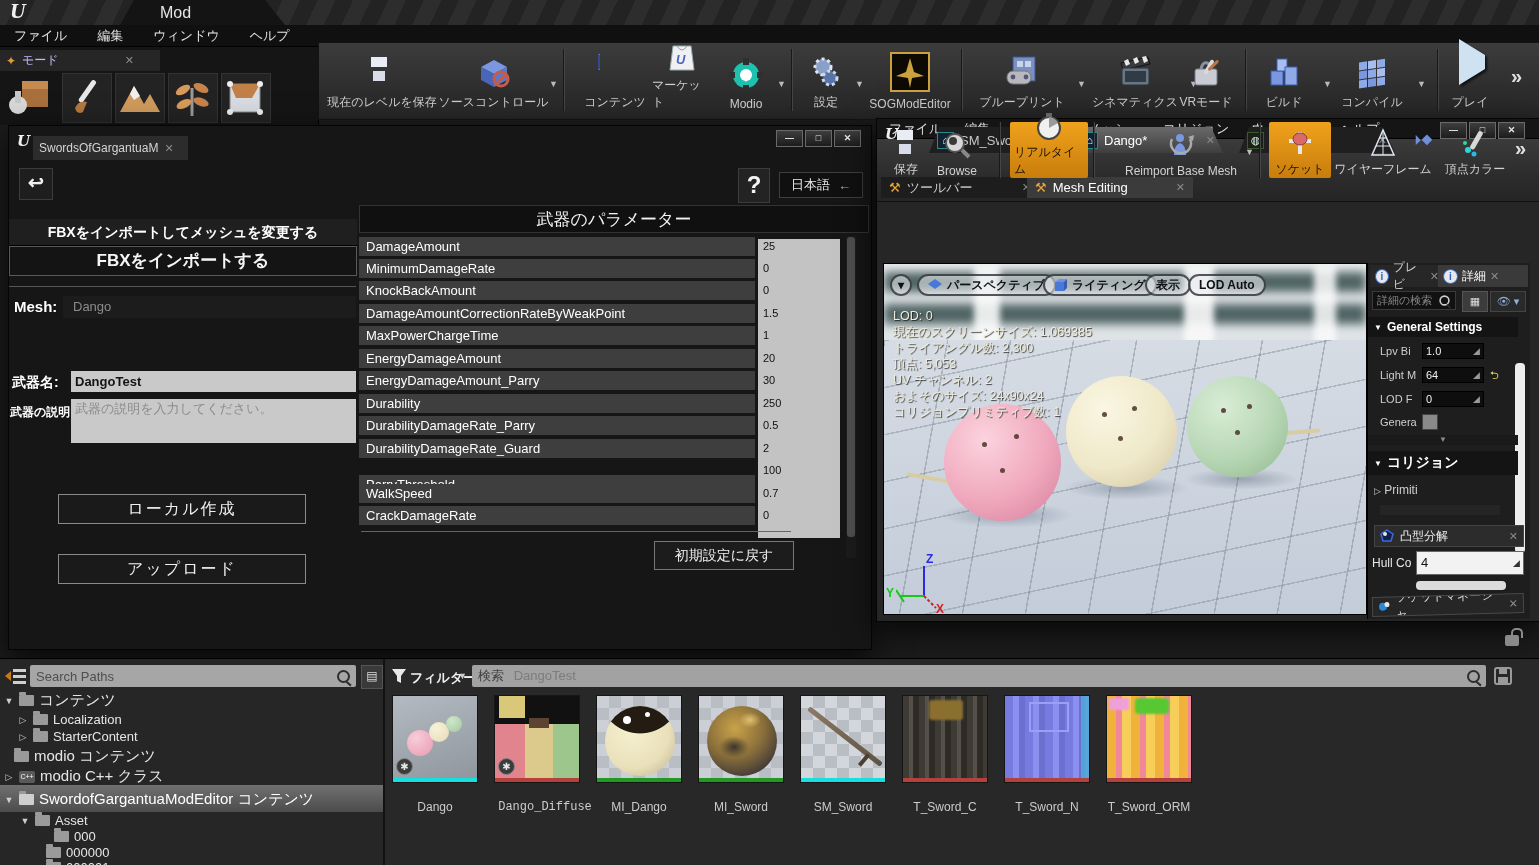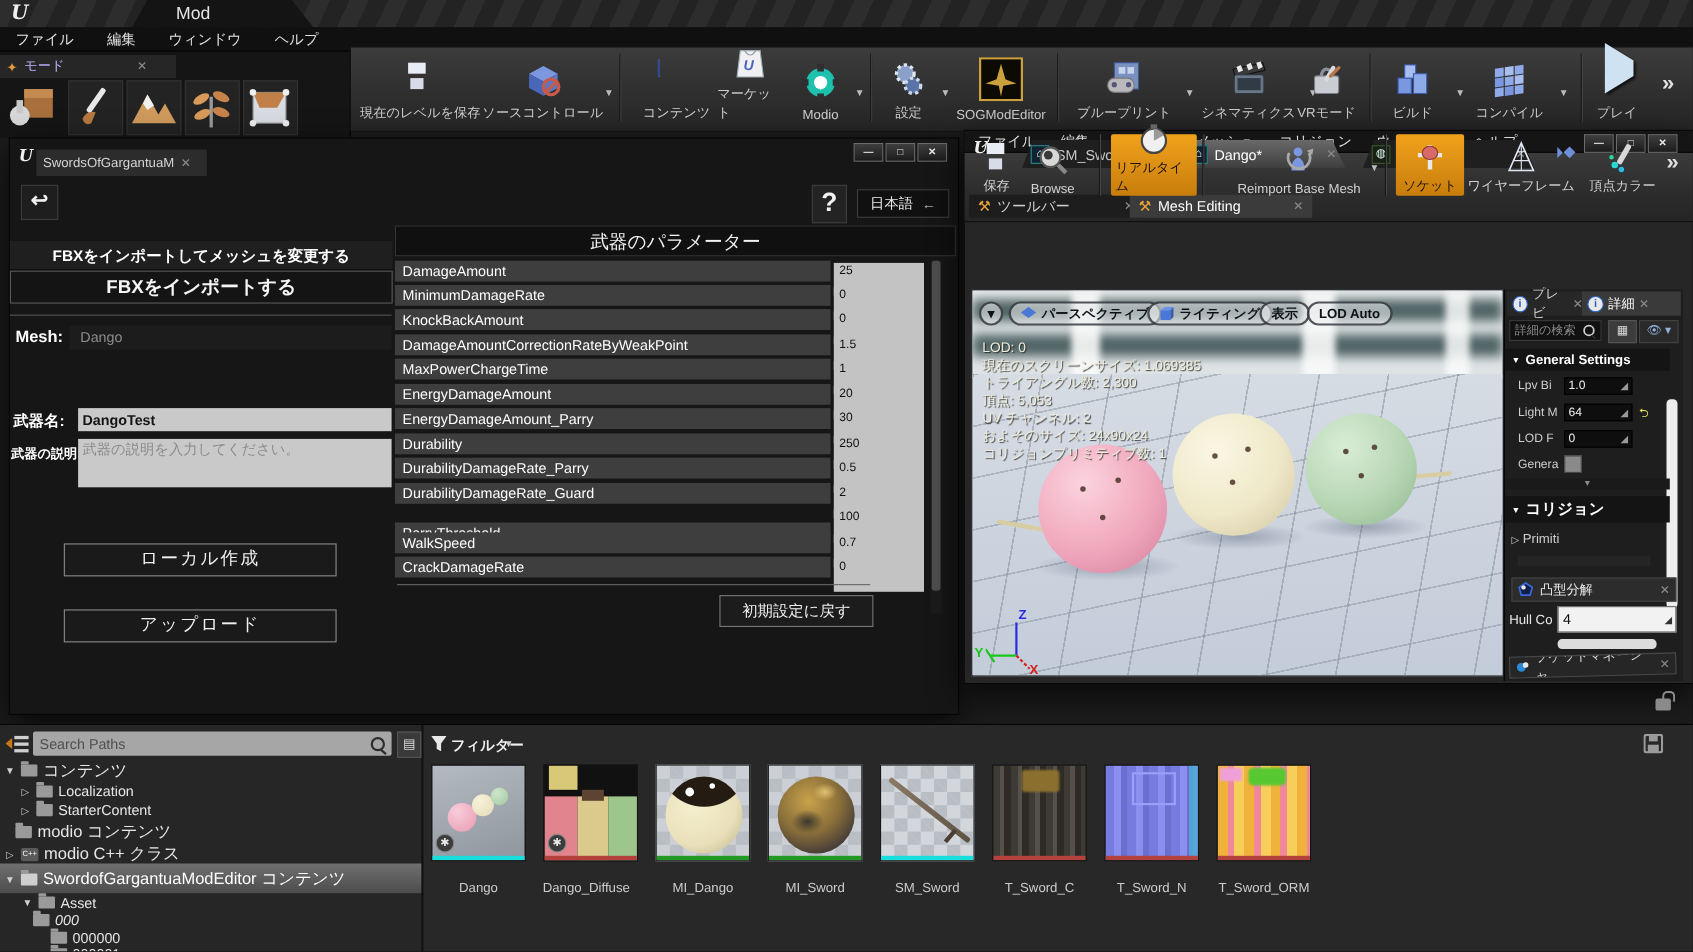--- a/index.html
+++ b/index.html
@@ -733,39 +733,44 @@
       <div class="trow" style="left:4px;top:131px;font-size:15px;color:#fff;">
         <span class="arrow">▼</span>
           <span class="folder" style="background:#cfcfcf;"></span>
         <span>SwordofGargantuaModEditor コンテンツ</span>
       </div>
       <div class="trow" style="left:20px;top:154px;font-size:13px;">
         <span class="arrow">▼</span>
           <span class="folder"></span>
         <span>Asset</span>
       </div>
-      <div class="trow" style="left:30px;top:170px;font-size:13px;font-style:italic;">
+      <div class="trow" style="left:54px;top:170px;font-size:13px;">
         <span class="folder"></span>
         <span>000</span>
       </div>
       <div class="trow" style="left:46px;top:186px;font-size:13px;">
         <span class="folder"></span>
         <span>000000</span>
       </div>
       <div class="trow" style="left:46px;top:201px;font-size:13px;">
         <span class="folder"></span>
         <span>000001</span>
       </div>
     </div>
 
     <svg class="abs" style="left:392px;top:10px;" width="14" height="15">
         <polygon points="0,0 14,0 9,7 9,14 5,12 5,7" fill="#e8e8e8"></polygon>
       </svg>
     <span class="abs" style="left:410px;top:10px;font-weight:bold;color:#f0f0f0;">フィルター</span>
     <span class="abs" style="left:458px;top:12px;font-size:9px;color:#ccc;">▼</span>
+    <div class="abs searchfield" style="left:472px;top:6px;width:1014px;height:22px;background:#a2a2a2;">
+      <span><span style="color:#3f3f3f;">検索</span>
+      <span style="color:#7c7c7c;margin-left:6px;">DangoTest</span></span>
+      <span class="mag"></span>
+    </div>
     <svg class="abs" style="left:1494px;top:8px;" width="18" height="18">
         <rect x="1" y="1" width="16" height="16" rx="2" fill="none" stroke="#9a9a9a" stroke-width="2"></rect>
         <rect x="5" y="1" width="8" height="6" fill="#9a9a9a"></rect>
         <rect x="4" y="10" width="10" height="7" fill="#9a9a9a"></rect>
       </svg>
 
     <div class="tile" style="left:392px;background:linear-gradient(160deg,#b4bac1,#8e959d);">
       <div class="sphere" style="left:14px;top:34px;width:26px;height:26px;background:radial-gradient(circle at 35% 30%,#f8cdd9,#e89ab2);"></div>
       <div class="sphere" style="left:36px;top:26px;width:20px;height:20px;background:radial-gradient(circle at 35% 30%,#f8f2da,#e3dab5);"></div>
       <div class="sphere" style="left:53px;top:20px;width:16px;height:16px;background:radial-gradient(circle at 35% 30%,#cfe6cb,#a3c8a0);"></div>
@@ -808,21 +813,21 @@
       <div style="position:absolute;right:0;top:0;width:8px;height:84px;background:#4ab8d8;opacity:.7;"></div>
       <div class="ubar" style="background:#b5413c;"></div>
     </div>
     <div class="tile" style="left:1106px;background:repeating-linear-gradient(90deg,#f0b23a 0 9px,#f0889a 9px 15px,#f8ce5a 15px 24px);">
       <div style="position:absolute;left:28px;top:2px;width:34px;height:16px;background:#58c832;border-radius:4px;filter:blur(1px);"></div>
       <div style="position:absolute;left:2px;top:2px;width:20px;height:12px;background:#f0a0d8;filter:blur(1px);"></div>
       <div class="ubar" style="background:#b5413c;"></div>
     </div>
 
     <div class="tname" style="left:385px;">Dango</div>
-    <div class="tname" style="left:483px;">Dango_Diffuse</div>
+    <div class="tname" style="left:495px;font-family:Liberation Mono, monospace;">Dango_Diffuse</div>
     <div class="tname" style="left:589px;">MI_Dango</div>
     <div class="tname" style="left:691px;">MI_Sword</div>
     <div class="tname" style="left:793px;">SM_Sword</div>
     <div class="tname" style="left:895px;">T_Sword_C</div>
     <div class="tname" style="left:997px;">T_Sword_N</div>
     <div class="tname" style="left:1099px;">T_Sword_ORM</div>
   </div>
 
 </div>
 

